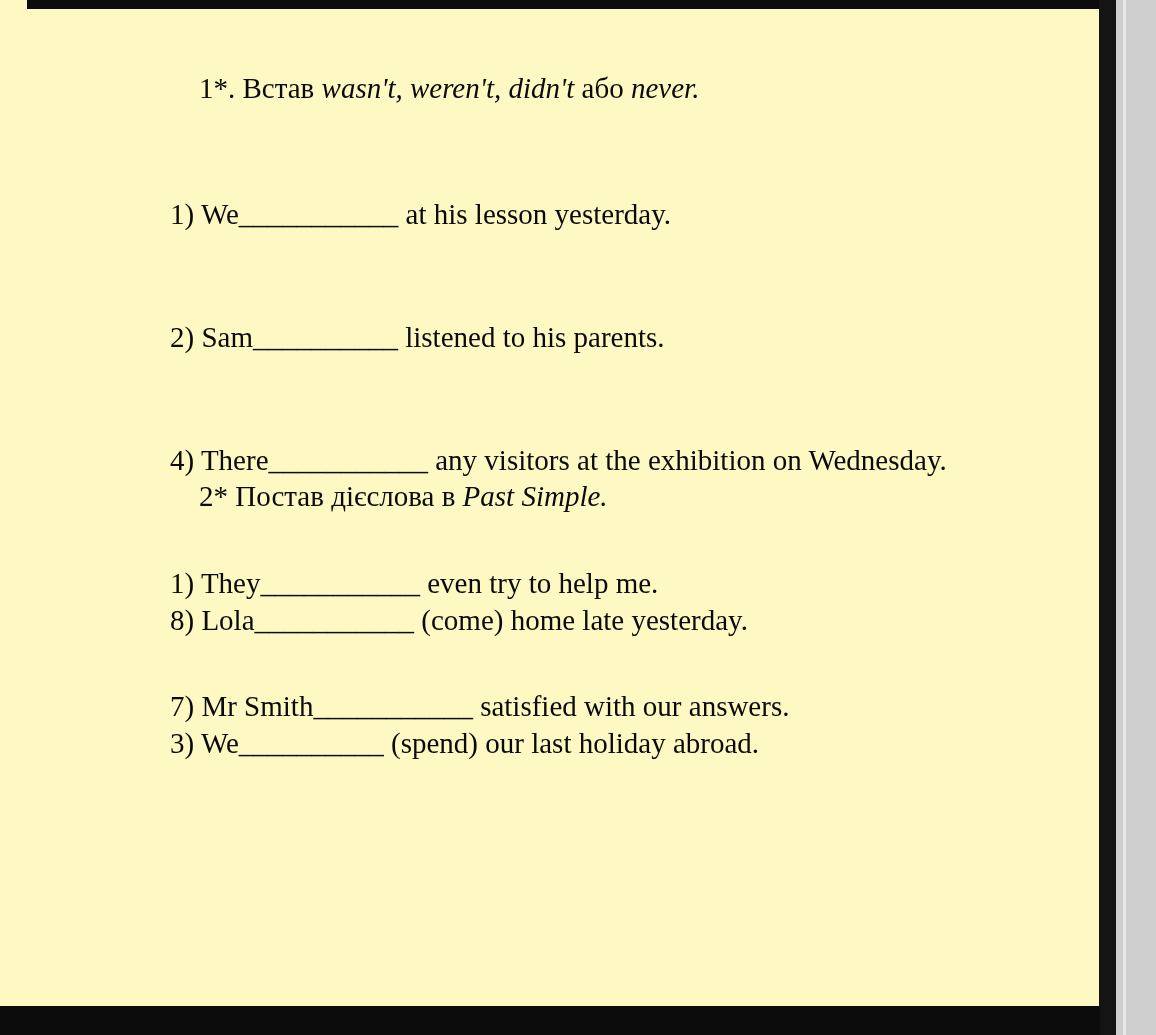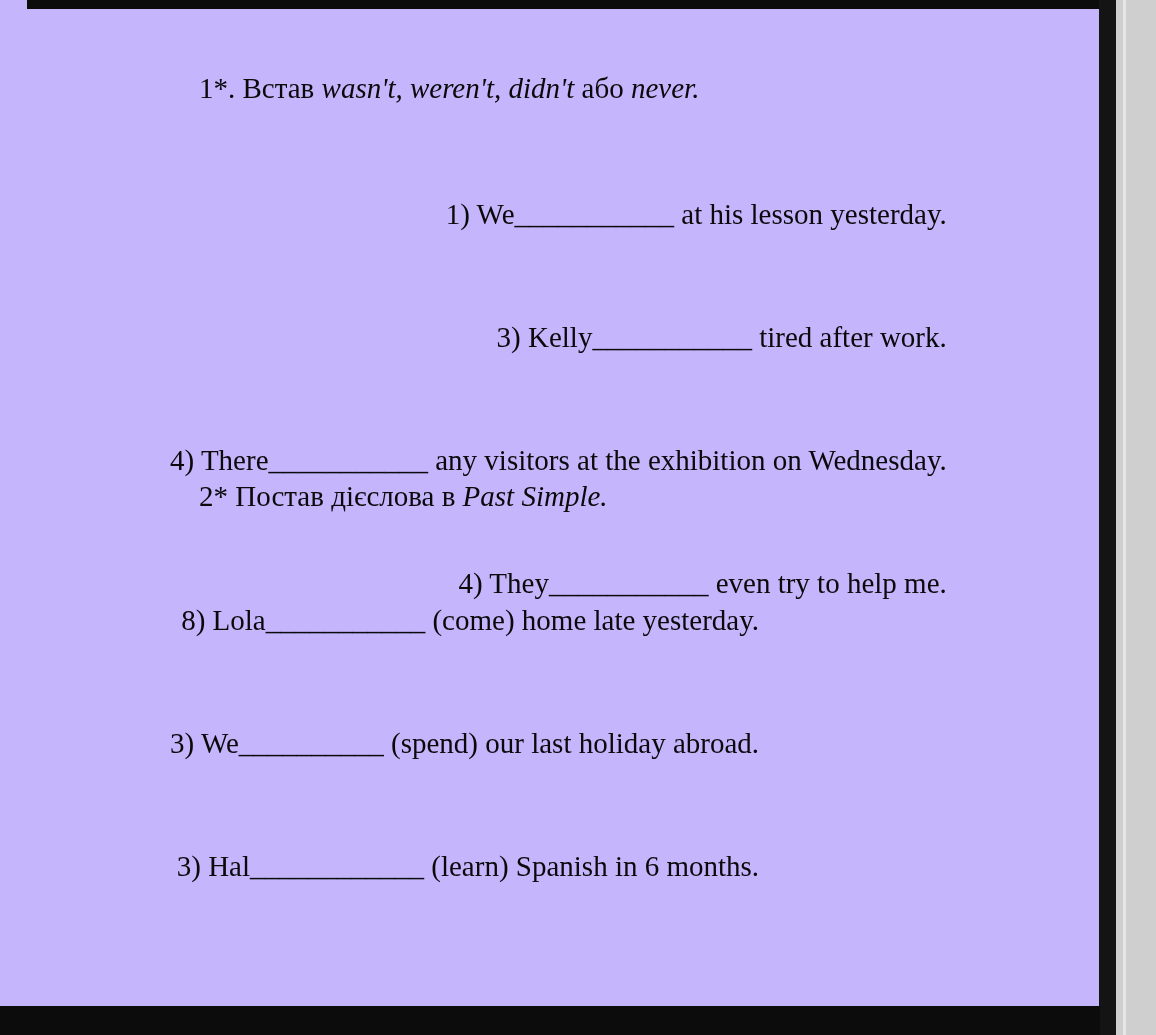--- a/index.html
+++ b/index.html
@@ -5,21 +5,21 @@
   html, body {
     margin: 0;
     padding: 0;
     background: #ffffff;
   }
   .viewport {
     position: relative;
     width: 1156px;
     height: 1035px;
     overflow: hidden;
-    background: #c4b5fd;
+    background: #fef9c3;
     font-family: "Liberation Serif", "DejaVu Serif", serif;
     color: #0a0a0a;
   }
   
   .top-edge-bar {
     position: absolute;
     left: 27px;
     top: 0;
     width: 1073px;
     height: 9px;
@@ -74,52 +74,51 @@
     position: absolute;
     left: 170px;
     font-size: 29px;
     line-height: 41px;
     white-space: pre;
   }
   .list-1 { top: 112px; }
   .list-2 { top: 518px; }
   .exercise-line {
     height: 41px;
-    text-align: right;
   }
 </style>
 </head>
 <body>
 
 <div class="viewport">
 
   <div class="top-edge-bar"></div>
   <div class="right-edge-bar"></div>
   <div class="right-margin-strip"></div>
   <div class="right-margin-line"></div>
   <div class="bottom-edge-bar"></div>
 
   <div class="section-heading heading-1">
     <span>1*. Встав </span><span class="italic">wasn't, weren't, didn't</span><span> або </span><span class="italic">never.</span>
   </div>
 
   <div class="exercise-list list-1">
     <div class="exercise-line">1) We___________ at his lesson yesterday.</div>
-    <div class="exercise-line">3) Kelly___________ tired after work.</div>
+    <div class="exercise-line">2) Sam__________ listened to his parents.</div>
     <div class="exercise-line">4) There___________ any visitors at the exhibition on Wednesday.</div>
-    <div class="exercise-line">4) They___________ even try to help me.</div>
+    <div class="exercise-line">1) They___________ even try to help me.</div>
+    <div class="exercise-line">7) Mr Smith___________ satisfied with our answers.</div>
   </div>
 
   <div class="section-heading heading-2">
     <span>2* Постав дієслова в </span><span class="italic">Past Simple.</span>
   </div>
 
   <div class="exercise-list list-2">
     <div class="exercise-line">8) Lola___________ (come) home late yesterday.</div>
     <div class="exercise-line">3) We__________ (spend) our last holiday abroad.</div>
-    <div class="exercise-line">3) Hal____________ (learn) Spanish in 6 months.</div>
     
     
     
     
   </div>
 
 </div>
 
 </body></html>

